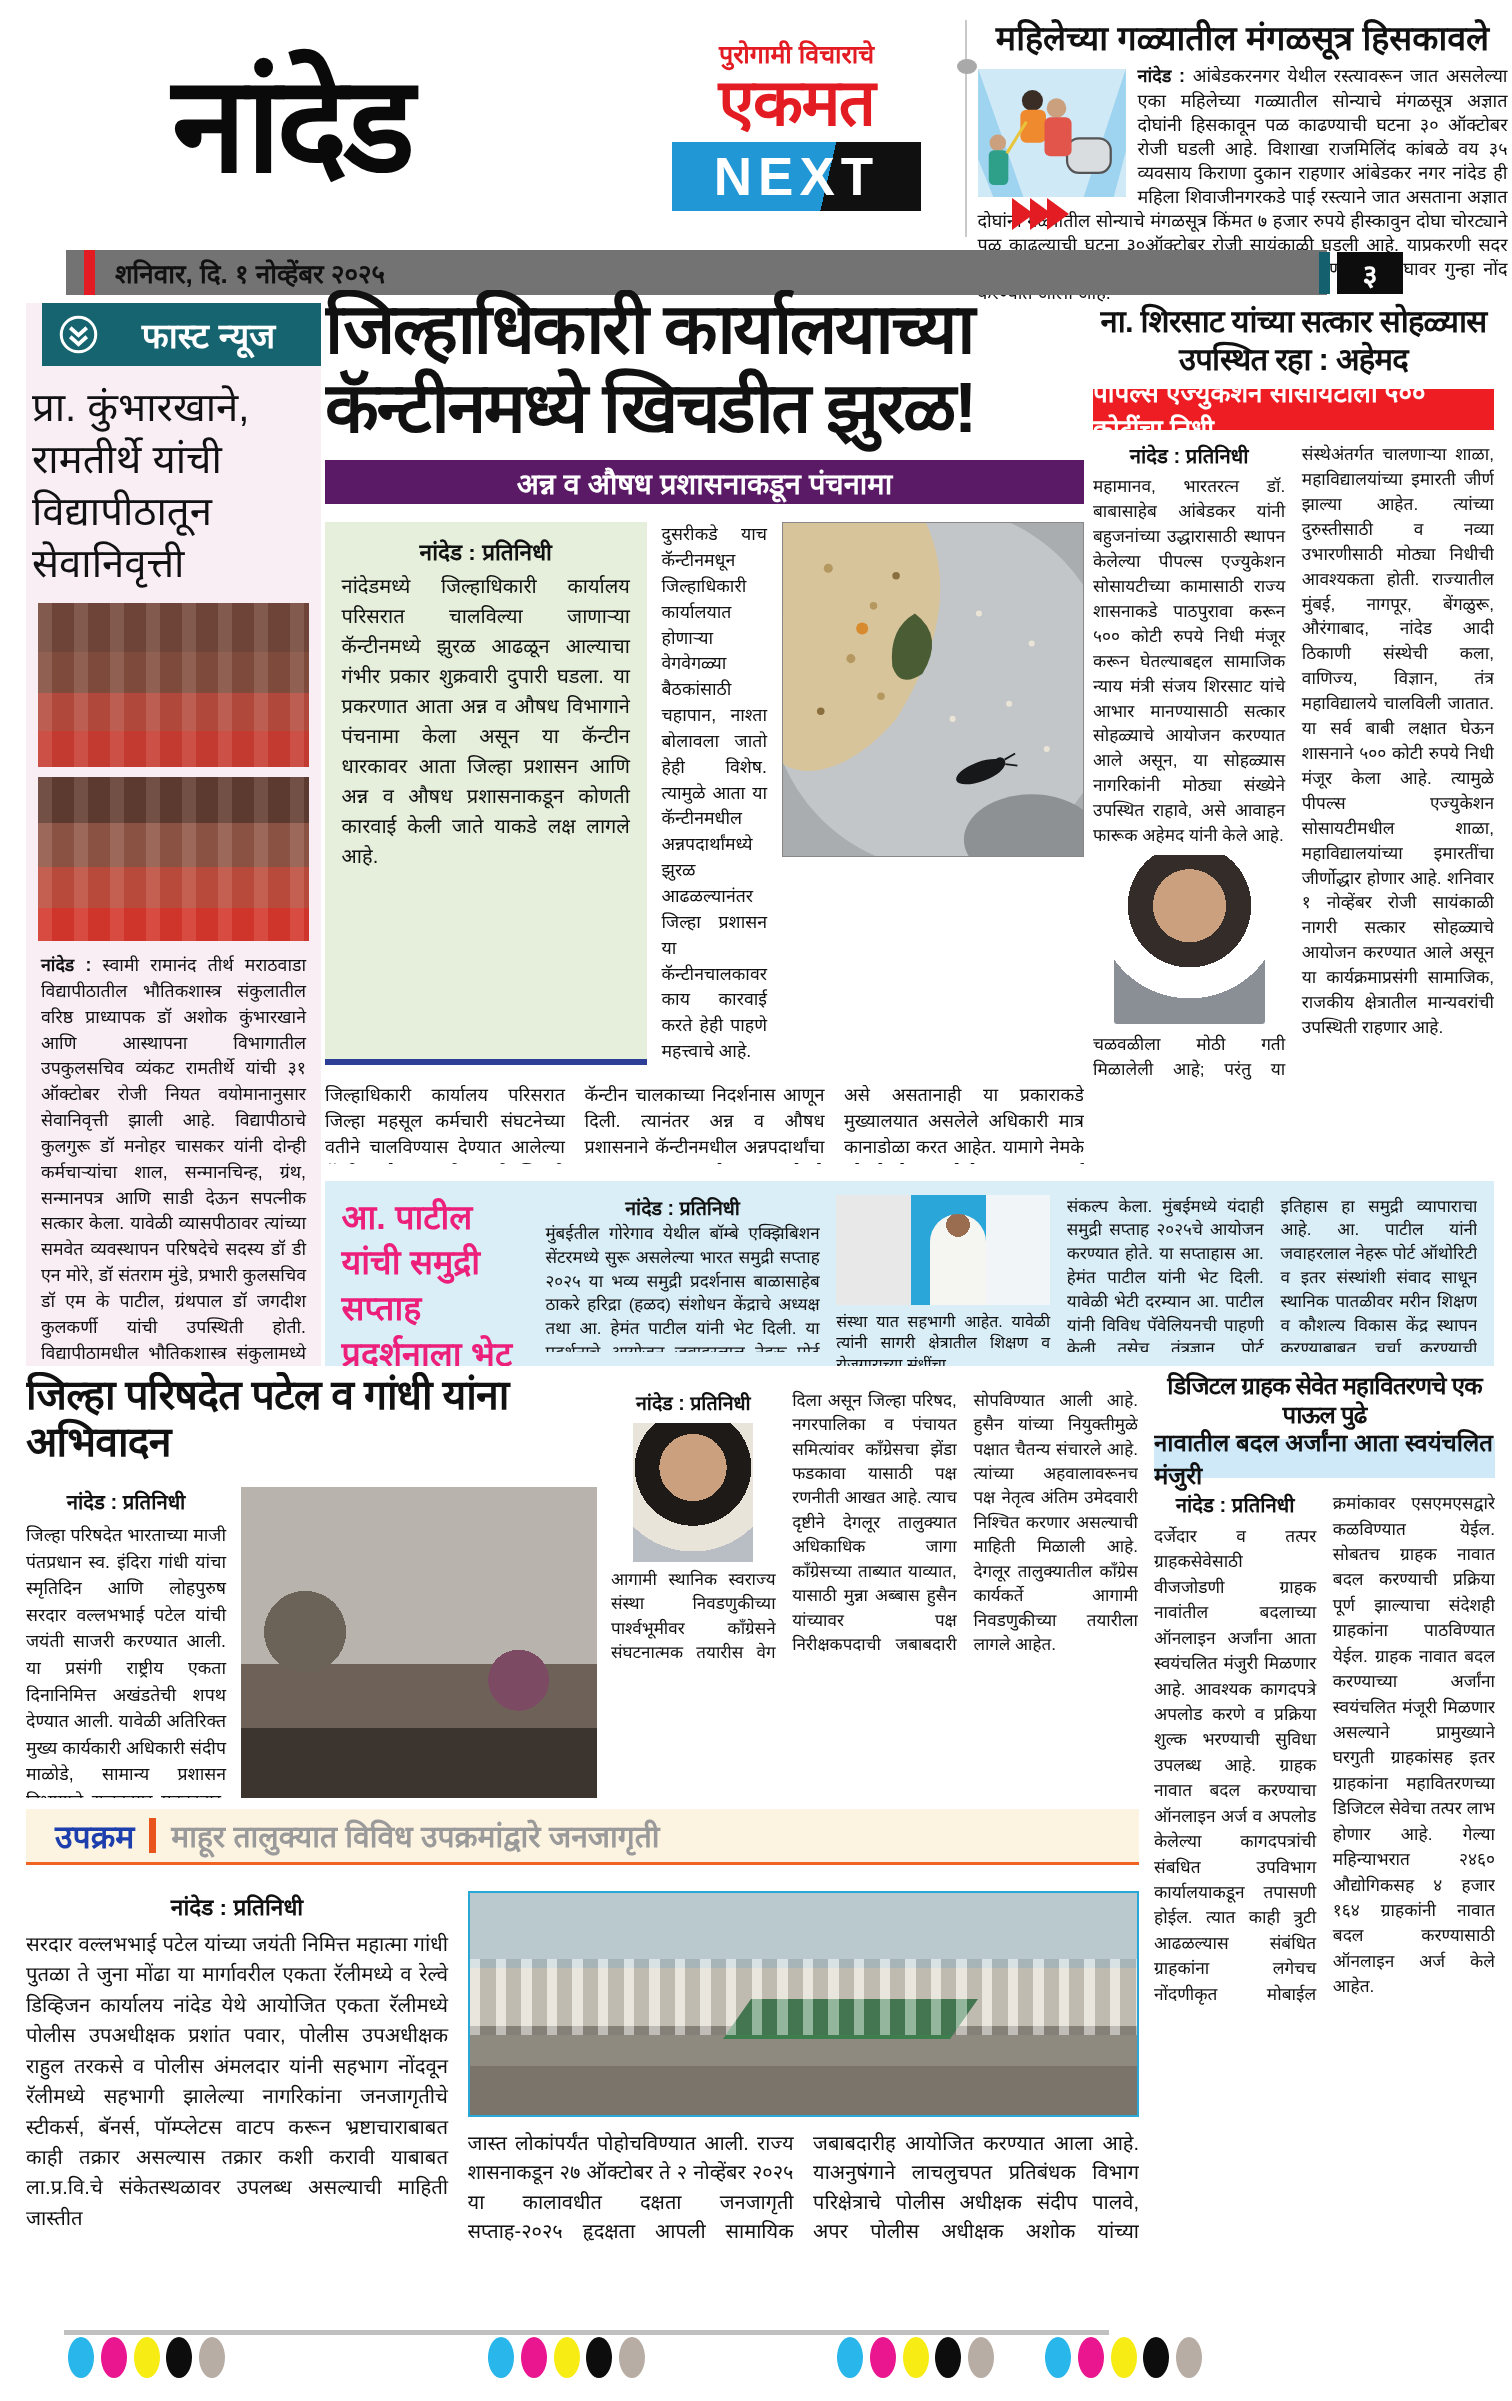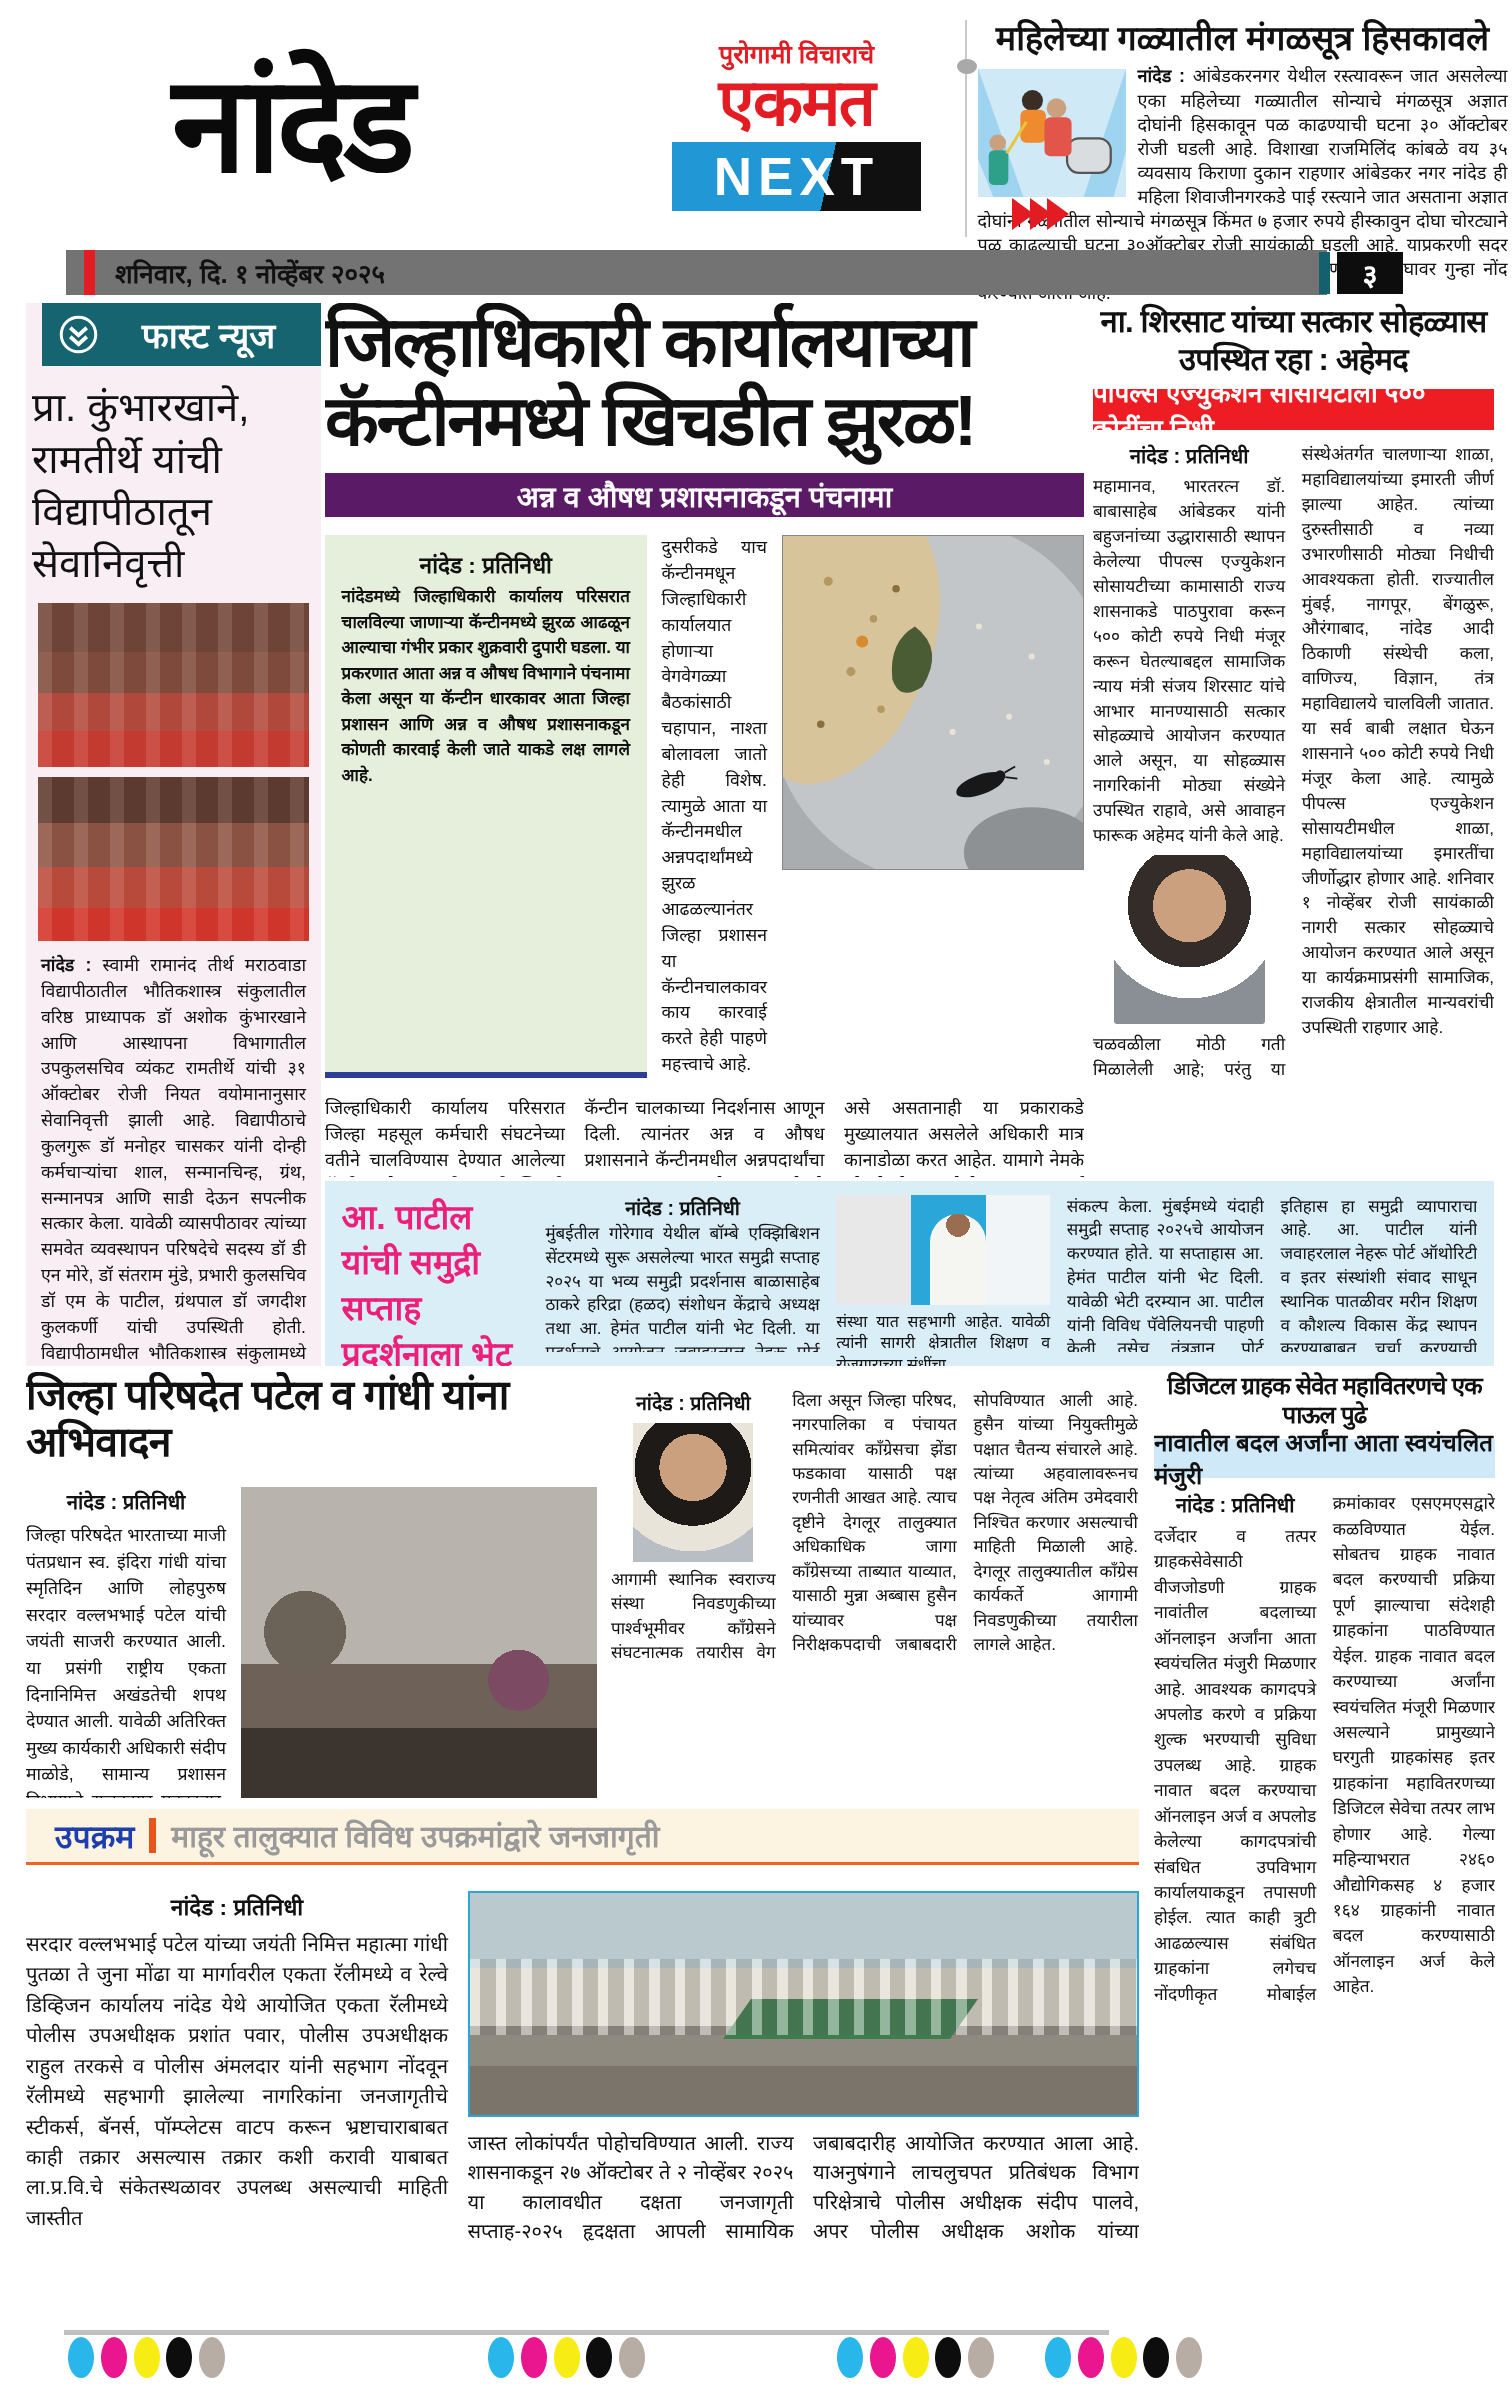--- a/index.html
+++ b/index.html
@@ -45,28 +45,28 @@
   .fn-header .label{font-size:35px;font-weight:900;flex:1;text-align:center;}
   .fn-headline{padding:15px 6px 3px;font-size:40px;font-weight:400;line-height:1.3;}
   .fn-photo{margin:10.5px 12px 0;height:164px;}
   .ceremony1{background:linear-gradient(180deg,#6e4438 0 30%,#7d4a3c 30% 55%,#b0483c 55% 78%,#c23a30 78%);}
   .ceremony2{background:linear-gradient(180deg,#5d3a30 0 28%,#8a5243 28% 55%,#b84a3c 55% 80%,#d0352b 80%);}
   .fn-photo::after{content:"";position:absolute;inset:0;
     background:repeating-linear-gradient(90deg,rgba(255,255,255,.35) 0 13.6px,rgba(255,255,255,0) 13.6px 36px);mix-blend-mode:soft-light;}
   .fn-body{padding:12px 15px;font-size:17.7px;line-height:1.46;}
 
   
-  #main-art{left:325px;top:303px;width:759px;height:874px;overflow:hidden;}
+  #main-art{left:325px;top:290px;width:759px;height:874px;overflow:hidden;}
   .main-headline{font-size:70px;font-weight:900;line-height:1.13;letter-spacing:-2.3px;}
   .main-subbar{margin-top:12px;height:44px;background:#5a1a66;color:#fff;font-size:29px;font-weight:800;
     display:flex;align-items:center;justify-content:center;}
   .main-row{display:flex;gap:15px;margin-top:18px;}
   .lead-box{width:422px;background:#e5efdb;padding:13.6px 16.6px;border-bottom:6.8px solid #2c3e96;box-sizing:border-box;}
   .lead-box .byline{font-size:22.6px;margin-bottom:4.5px;}
-  .lead-text{font-size:17px;font-weight:700;line-height:1.5;}
+  .lead-text{font-size:20px;font-weight:400;line-height:1.5;}
   .side-col{width:140px;font-size:17.7px;line-height:1.46;}
   .food-photo{width:300px;height:333px;border:0.8px solid #888;}
   .main-body{margin-top:16.6px;columns:3;column-gap:19.6px;font-size:18px;line-height:1.45;max-height:249px;overflow:hidden;}
 
   
   #shirsat{left:1093px;top:303px;width:401px;height:874px;overflow:hidden;}
   .sh-headline{font-size:31px;font-weight:900;text-align:center;line-height:1.22;letter-spacing:-0.8px;}
   .sh-subbar{margin-top:10.5px;background:#ee1d24;color:#fff;font-weight:800;font-size:26px;height:41px;
     display:flex;align-items:center;justify-content:center;}
   .sh-body{margin-top:12px;columns:2;column-gap:16.6px;font-size:17.3px;line-height:1.44;max-height:678px;overflow:hidden;}

